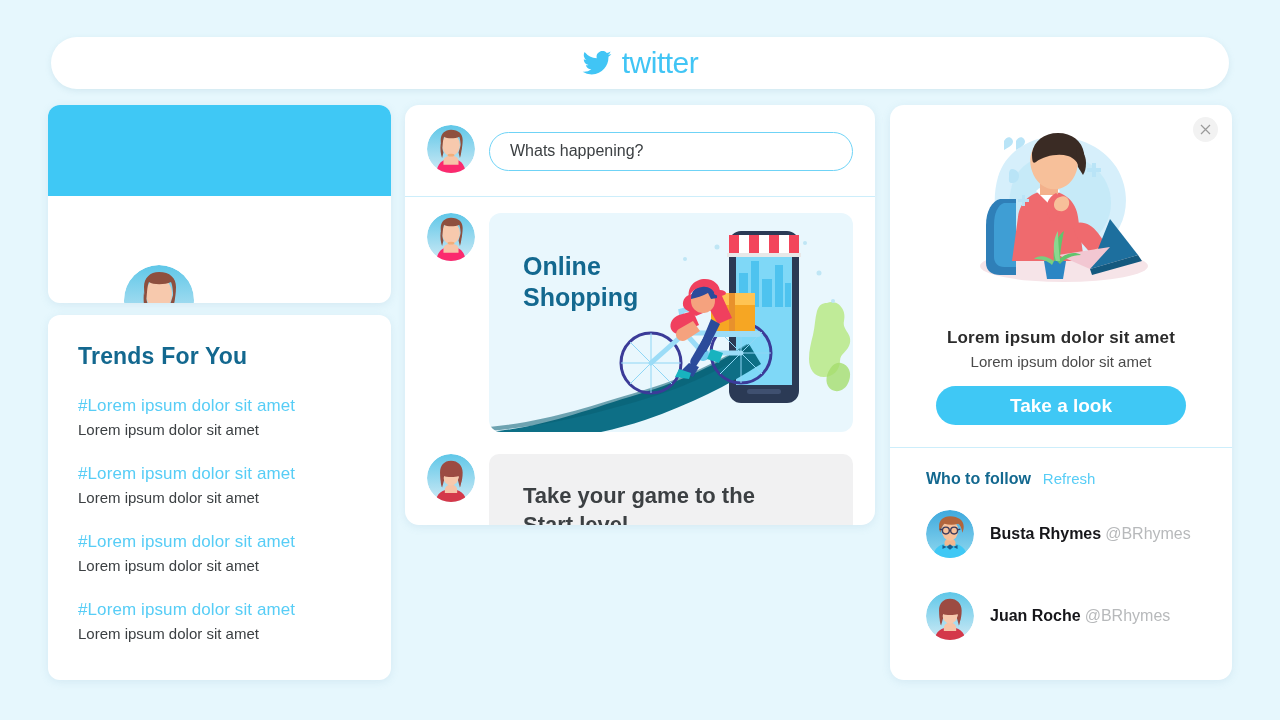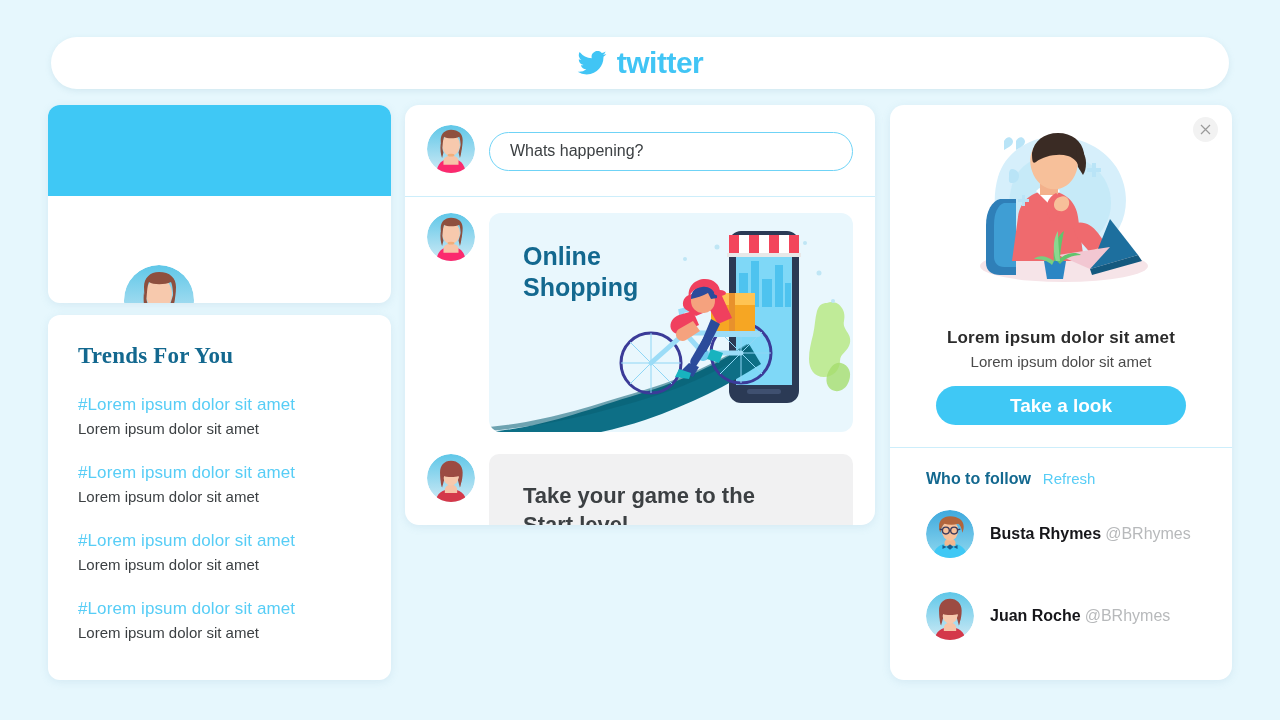--- a/index.html
+++ b/index.html
@@ -14,21 +14,21 @@
   
   .header {
     position: absolute; left: 51px; top: 37px;
     width: 1178px; height: 52px;
     background: #ffffff; border-radius: 26px;
     box-shadow: 0 2px 6px rgba(120,170,190,.18);
     display: flex; align-items: center; justify-content: center; gap: 10px;
   }
   .brand-bird { width: 30px; height: 24px; display:block; }
   .brand-text {
-    font-size: 30px; font-weight: bold; color: #41c5f5;
+    font-size: 30px; font-weight: normal; color: #41c5f5;
     letter-spacing: -.5px; line-height: 1; text-align: center;
   }
 
   
   .col-left   { position: absolute; left: 48px;  top: 105px; width: 343px; }
   .col-mid    { position: absolute; left: 405px; top: 105px; width: 470px; height: 420px;
                 background:#fff; border-radius: 14px; box-shadow: 0 2px 8px rgba(120,170,190,.16);
                 overflow: hidden; }
   .col-right  { position: absolute; left: 890px; top: 105px; width: 342px; height: 575px;
                 background:#fff; border-radius: 14px; box-shadow: 0 2px 8px rgba(120,170,190,.16);
@@ -43,21 +43,21 @@
   .profile-banner { position:absolute; left:0; top:0; width:100%; height: 91px; background:#3fc8f5; }
   .profile-avatar { position: absolute; left: 76px; top: 160px; width: 66px; height: 66px; }
 
   
   .trends-card {
     margin-top: 12px; width: 343px; height: 365px;
     background:#fff; border-radius: 12px;
     box-shadow: 0 2px 8px rgba(120,170,190,.16);
     padding: 28px 30px 0 30px;
   }
-  .trends-title { font-size: 23px; font-weight: bold; color: #13688f; letter-spacing: .2px; font-family: Liberation Serif, serif; }
+  .trends-title { font-size: 23px; font-weight: bold; color: #13688f; letter-spacing: .2px; }
   .trend-item { margin-top: 26px; }
   .trend-tag { font-size: 17px; color: #57cdf6; letter-spacing: .1px; }
   .trend-sub  { font-size: 15px; color: #3c4043; margin-top: 5px; }
 
   
   .compose {
     display: flex; align-items: center; gap: 14px;
     padding: 20px 22px 19px 22px;
     border-bottom: 1.5px solid #cdeefb;
   }
@@ -70,21 +70,21 @@
 
   
   .feed-row { display: flex; gap: 14px; padding: 16px 22px 0 22px; }
   .feed-avatar { flex: none; width: 48px; height: 48px; }
 
   .promo-shopping {
     flex: 1; height: 219px; border-radius: 12px; background: #e9f7fd;
     position: relative; overflow: hidden;
   }
   .shopping-title {
-    position: absolute; left: 34px; top: 28px;
+    position: absolute; left: 34px; top: 38px;
     font-size: 25px; font-weight: bold; color: #13688f; line-height: 1.25;
   }
 
   .game-card {
     flex: 1; height: 158px; border-radius: 10px; background: #f1f1f2;
     padding: 28px 0 0 34px;
   }
   .game-title { font-size: 22px; font-weight: bold; color: #3c4043; line-height: 1.3; }
   .start-btn {
     margin-top: 16px; width: 124px; height: 32px; border: none; border-radius: 16px;

